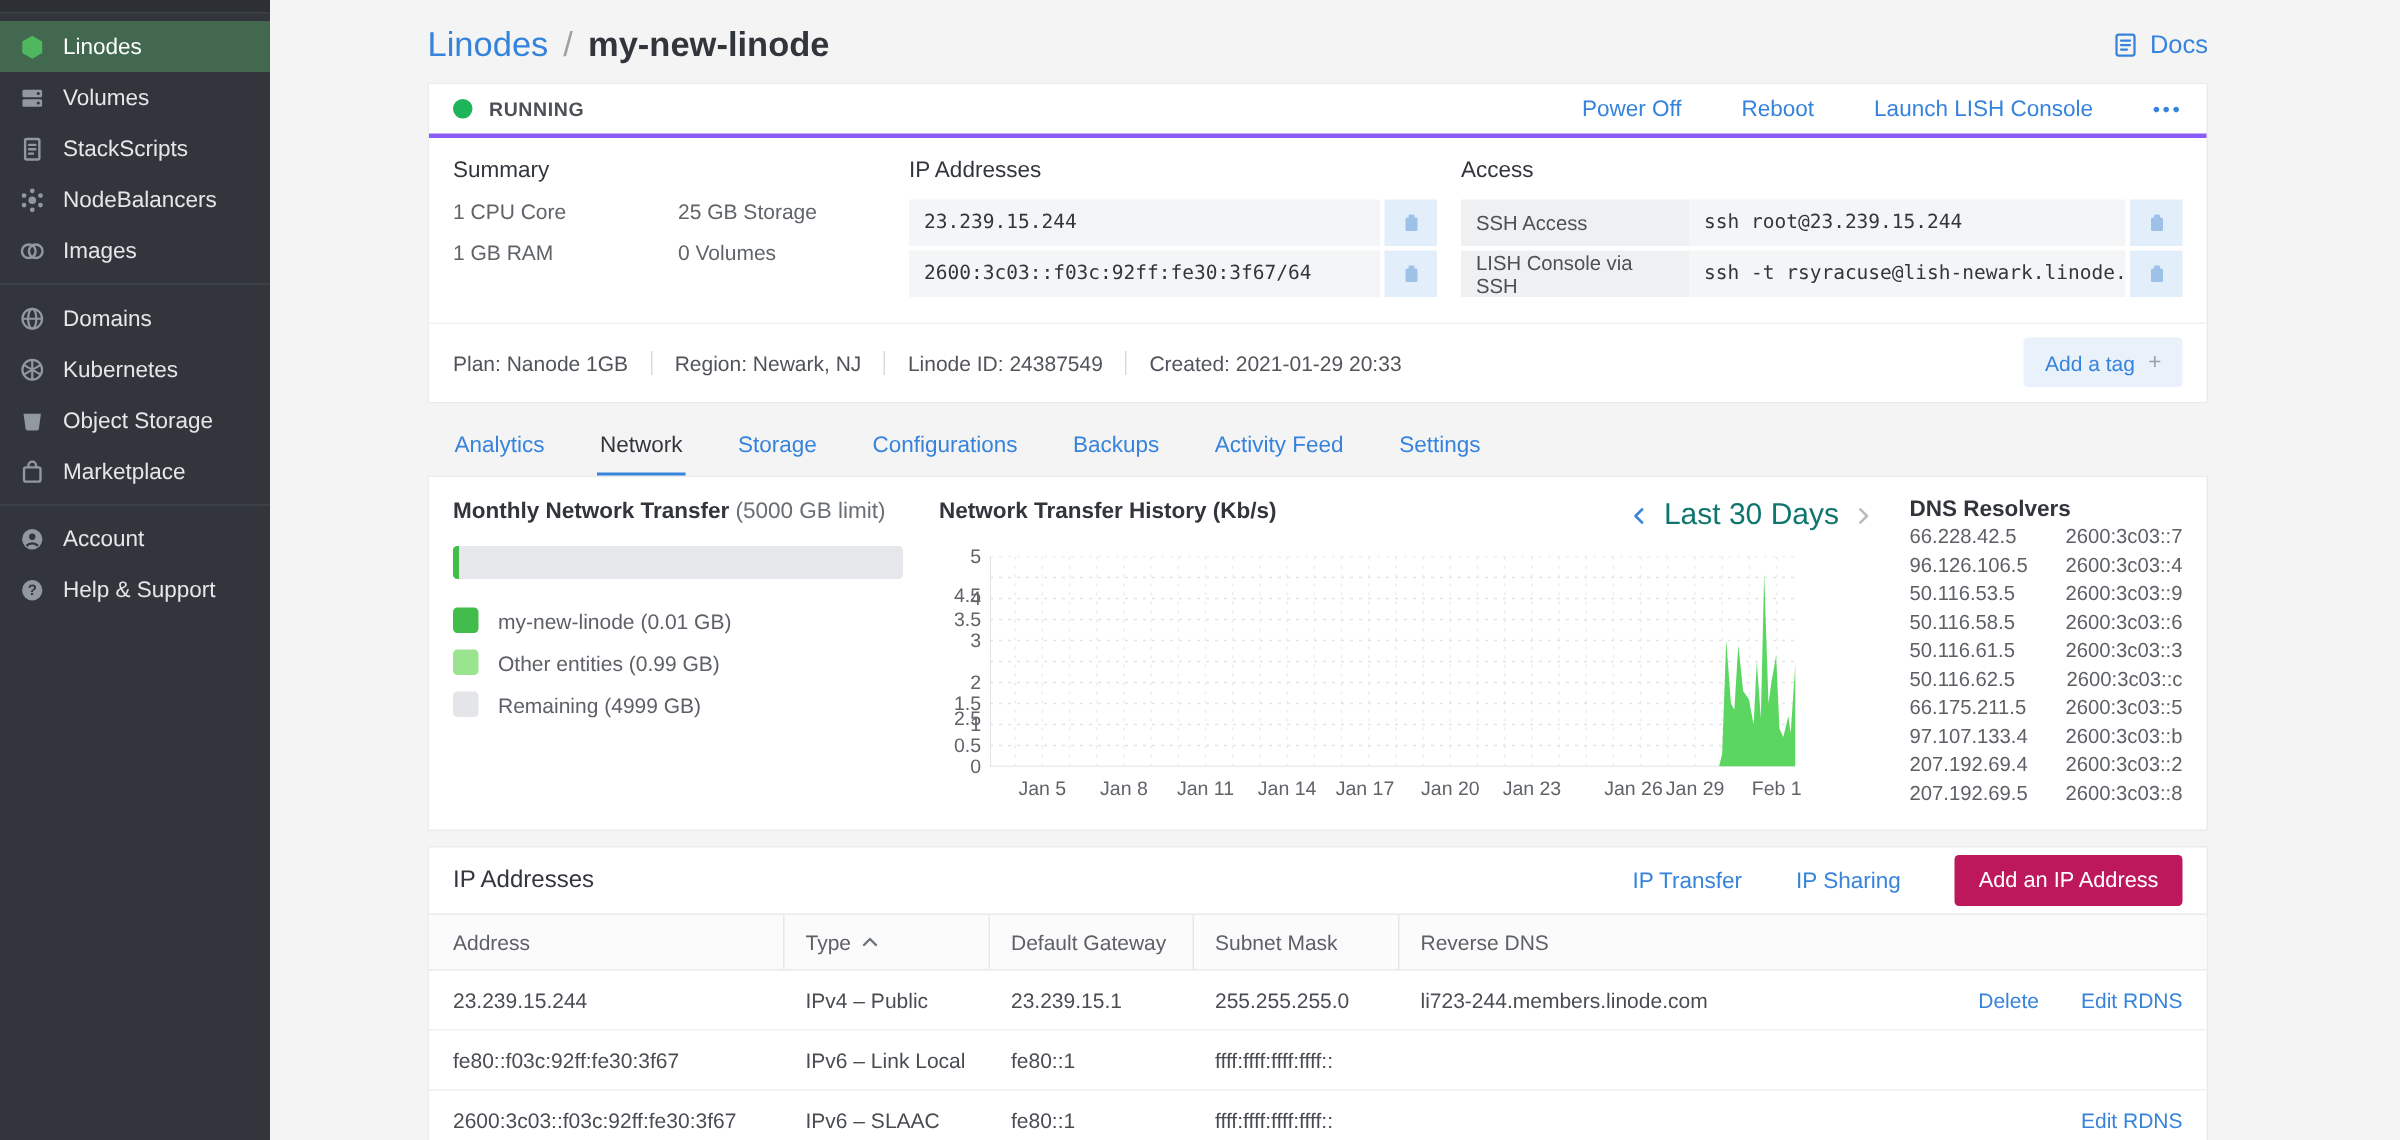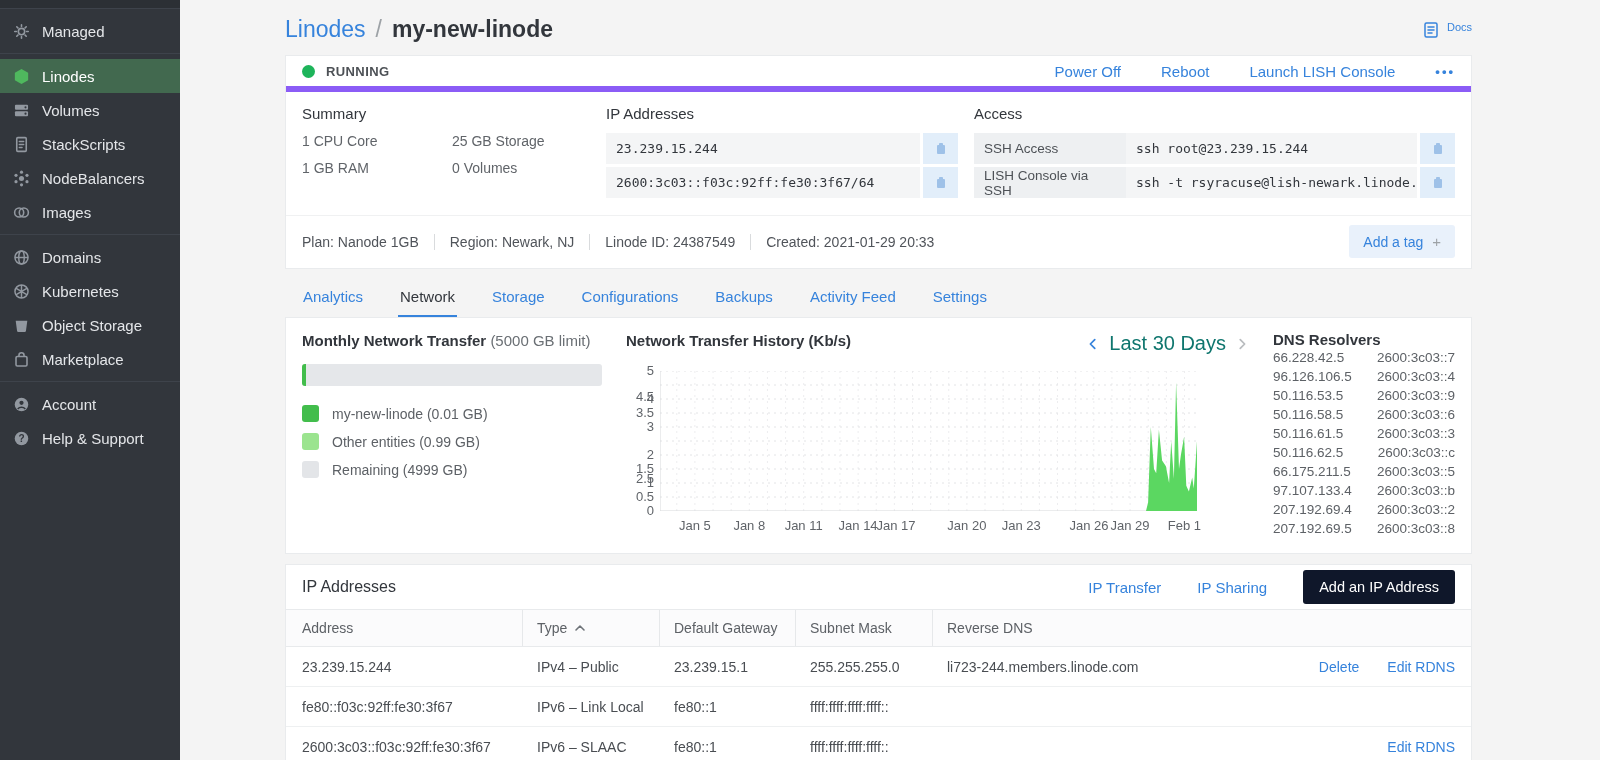--- a/index.html
+++ b/index.html
@@ -25,25 +25,25 @@
 
   
   .main { flex:1; min-width:0; }
   .content { width:1187px; margin-left:105px; }
 
   .page-header { display:flex; justify-content:space-between; align-items:center; padding:16px 0 12px; }
   .breadcrumb { display:flex; align-items:baseline; gap:10px; font-size:23px; }
   .breadcrumb a { color:#3683dc; text-decoration:none; cursor:pointer; }
   .breadcrumb .sep { color:#9da2a6; }
   .breadcrumb .current { color:#32363c; font-weight:bold; }
-  .docs-link { display:flex; gap:7px; color:#3683dc; font-size:11px; cursor:pointer; text-decoration:none; }
+  .docs-link { display:flex; align-items:center; gap:7px; color:#3683dc; font-size:17px; cursor:pointer; text-decoration:none; }
 
   .card { background:#fff; border:1px solid #e9ebed; }
 
-  .status-row { height:36px; display:flex; align-items:center; padding:0 16px; border-bottom:6px solid #8b5cf6; }
+  .status-row { height:36px; display:flex; align-items:center; padding:0 16px; border-bottom:3px solid #8b5cf6; }
   .dot { width:13px; height:13px; border-radius:50%; background:#1db45a; margin-right:11px; }
   .status-text { font-size:13px; font-weight:bold; letter-spacing:.4px; color:#4d5156; }
   .status-actions { margin-left:auto; display:flex; align-items:center; gap:40px; }
   .blue-link { color:#3683dc; font-size:15px; text-decoration:none; cursor:pointer; }
   .more-dots { color:#3683dc; font-size:13px; letter-spacing:2px; font-weight:bold; cursor:pointer; }
 
   .summary-body { display:flex; gap:16px; padding:13px 16px 14px; }
   .sb-title { font-size:15px; color:#32363c; margin:0 0 11px; font-weight:400; }
   .summary-col { width:288px; flex-shrink:0; }
   .summary-grid { display:grid; grid-template-columns:150px 1fr; row-gap:11px; font-size:14px; color:#606469; }
@@ -88,47 +88,38 @@
 
   .dns-col { width:182px; flex-shrink:0; }
   .dns-title { font-size:15px; font-weight:bold; line-height:16px; }
   .dns-row { display:flex; justify-content:space-between; font-size:13.5px; color:#5d6166; line-height:19px; }
 
   
   .ip-card { margin-top:10px; }
   .ip-card-head { display:flex; align-items:center; padding:6px 16px; height:44px; }
   .ip-card-title { font-size:16px; color:#32363c; }
   .ip-head-actions { margin-left:auto; display:flex; align-items:center; gap:36px; }
-  .add-ip-btn { background:#0f172a; color:#fff; border:none; font-size:14.5px; padding:9px 16px; border-radius:3px; margin-left:0; cursor:pointer; font-family:inherit; }
+  .add-ip-btn { background:#be185d; color:#fff; border:none; font-size:14.5px; padding:9px 16px; border-radius:3px; margin-left:0; cursor:pointer; font-family:inherit; }
   .tbl-header, .tbl-row { display:grid; grid-template-columns:235px 137px 136px 137px 1fr 215px; padding-left:16px; align-items:stretch; }
   .tbl-header { height:38px; background:#fbfbfc; border-top:1px solid #e8eaec; border-bottom:1px solid #e8eaec; font-size:14px; color:#5d6166; }
   .th { display:flex; align-items:center; gap:7px; }
   .th.bordered { border-right:1px solid #e6e8ea; margin-right:14px; }
   .tbl-row { height:40px; border-bottom:1px solid #eef0f1; font-size:14px; color:#494d52; }
   .td { display:flex; align-items:center; overflow:hidden; white-space:nowrap; padding-right:10px; }
   .row-actions { display:flex; align-items:center; justify-content:flex-end; gap:28px; padding-right:16px; }
   .row-actions a { color:#3683dc; font-size:14px; text-decoration:none; cursor:pointer; }
 </style>
 </head>
 <body>
 
 <div class="app">
 
   <aside class="sidebar">
     <div class="sidebar-top"></div>
 
-    <div class="side-group">
-      <div class="side-item">
-        <svg viewBox="0 0 18 18" stroke="#9298a0" stroke-width="1.5" fill="none" stroke-linecap="round">
-            <circle cx="9" cy="9" r="3"></circle>
-            <path d="M9 4.2V2.6M9 15.4v-1.6M13.8 9h1.6M2.6 9h1.6M12.4 5.6l1.1-1.1M4.5 13.5l1.1-1.1M12.4 12.4l1.1 1.1M4.5 4.5l1.1 1.1"></path>
-          </svg>
-        <span>Managed</span>
-      </div>
-    </div>
 
     <div class="side-group">
       <div class="side-item active">
         <svg viewBox="0 0 18 18">
             <polygon points="9,1.8 15.3,5.4 15.3,12.6 9,16.2 2.7,12.6 2.7,5.4" fill="#4fb85e"></polygon>
           </svg>
         <span>Linodes</span>
       </div>
       <div class="side-item">
         <svg viewBox="0 0 18 18">
@@ -422,21 +413,21 @@
                 <line x1="0" y1="14" x2="537" y2="14" stroke="#e3e4e6" stroke-width="1" stroke-dasharray="2 4"></line>
                 <line x1="0" y1="0" x2="537" y2="0" stroke="#e3e4e6" stroke-width="1" stroke-dasharray="2 4"></line>
                 <line x1="0" y1="0" x2="0" y2="140" stroke="#d7d9db" stroke-width="1"></line>
                 <path d="M0.0 140.0 L486.0 140.0 L488.1 131.6 L490.8 56.0 L494.0 98.0 L496.2 102.2 L498.9 58.8 L502.1 89.6 L505.9 95.2 L509.1 112.0 L511.2 70.0 L513.9 107.8 L516.1 11.2 L519.0 98.0 L520.9 84.0 L524.1 65.8 L526.3 114.8 L528.9 120.4 L532.2 106.4 L533.8 117.6 L537.0 70.0 L537 140 L0 140 Z" fill="#5bd761"></path>
               </svg>
             <div id="x-labels">
                 <span class="x-tick" style="left: 38.905px;">Jan 5</span>
                 <span class="x-tick" style="left: 93.3031px;">Jan 8</span>
                 <span class="x-tick" style="left: 147.701px;">Jan 11</span>
                 <span class="x-tick" style="left: 202.099px;">Jan 14</span>
-                <span class="x-tick" style="left: 240px;">Jan 17</span>
+                <span class="x-tick" style="left: 254px;">Jan 17</span>
                 <span class="x-tick" style="left: 310.895px;">Jan 20</span>
                 <span class="x-tick" style="left: 365.294px;">Jan 23</span>
                 <span class="x-tick" style="left: 433px;">Jan 26</span>
                 <span class="x-tick" style="left: 474.09px;">Jan 29</span>
                 <span class="x-tick" style="left: 528.488px;">Feb 1</span>
               </div>
           </div>
         </div>
 
         <div class="dns-col">

